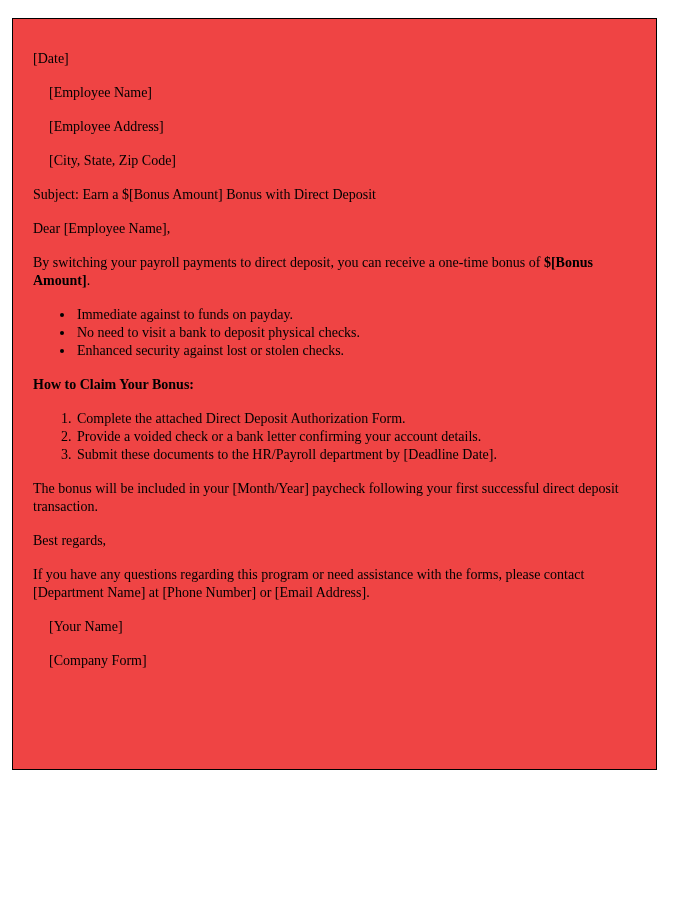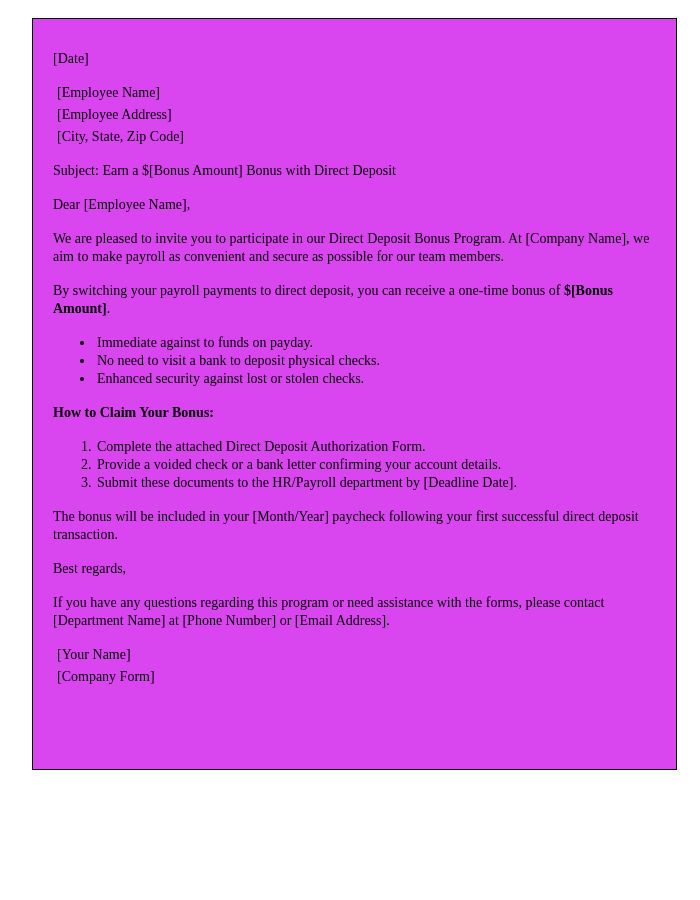--- a/index.html
+++ b/index.html
@@ -6,33 +6,33 @@
   html, body {
     margin: 0;
     padding: 0;
     width: 700px;
     height: 900px;
     background: #ffffff;
     font-family: "Liberation Serif", "DejaVu Serif", serif;
   }
   .page {
     position: absolute;
-    left: 32px;
+    left: 12px;
     top: 18px;
     width: 645px;
     height: 752px;
     border: 1px solid #000000;
-    background: #d946ef;
+    background: #ef4444;
     padding: 31px 24px 0 20px;
     color: #000000;
     font-size: 14px;
     line-height: 18px;
   }
   .block { margin: 0 0 16px 0; }
-  .line { margin: 4px; }
+  .line { margin: 16px; }
   .bold { font-weight: bold; }
   ul.benefits-list, ol.claim-list {
     margin: 0 0 16px 0;
     padding: 0 0 0 42px;
   }
   ul.benefits-list { list-style-type: disc; }
   ol.claim-list { list-style-type: decimal; margin-top: 13px; }
   ul.benefits-list li, ol.claim-list li { margin: 0; padding: 0 0 0 2px; }
 </style>
 </head>
@@ -45,21 +45,20 @@
   <div class="block">
     <div class="line">[Employee Name]</div>
     <div class="line">[Employee Address]</div>
     <div class="line">[City, State, Zip Code]</div>
   </div>
 
   <p class="block">Subject: Earn a $[Bonus Amount] Bonus with Direct Deposit</p>
 
   <p class="block">Dear [Employee Name],</p>
 
-  <p class="block">We are pleased to invite you to participate in our Direct Deposit Bonus Program. At [Company Name], we aim to make payroll as convenient and secure as possible for our team members.</p>
 
   <p class="block"><span>By switching your payroll payments to direct deposit, you can receive a one-time bonus of </span><span class="bold">$[Bonus Amount]</span><span>.</span></p>
 
 
   <ul class="benefits-list">
     <li>Immediate against to funds on payday.</li>
     <li>No need to visit a bank to deposit physical checks.</li>
     <li>Enhanced security against lost or stolen checks.</li>
   </ul>
 

